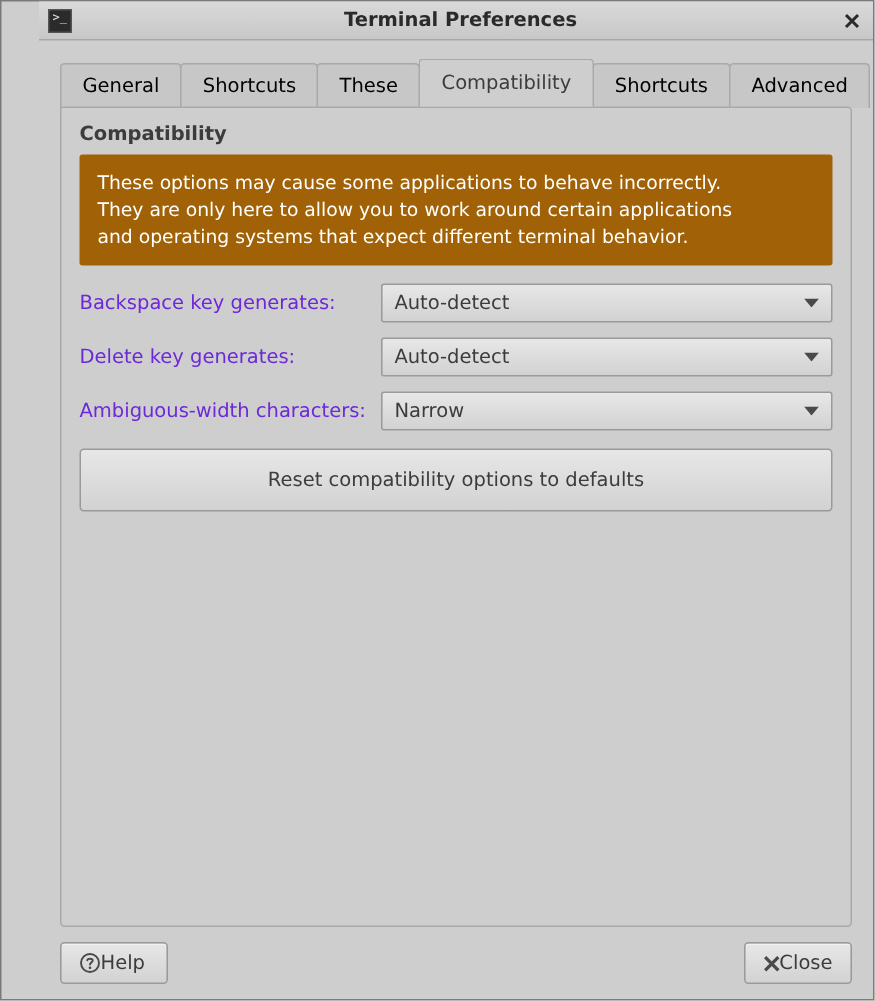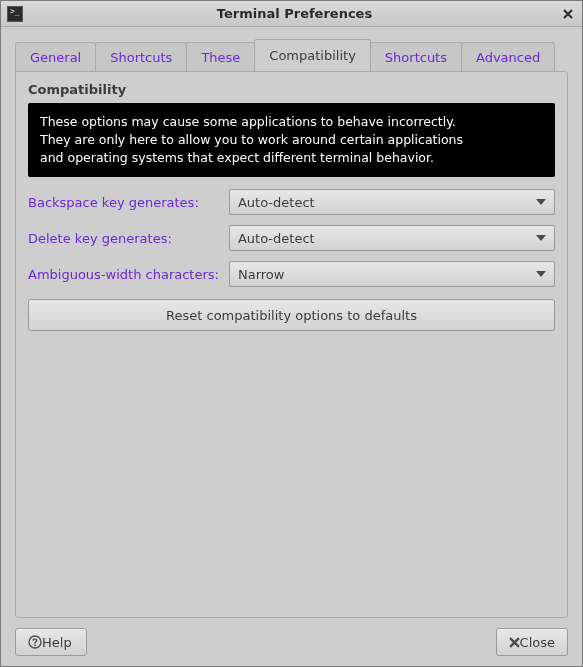--- a/index.html
+++ b/index.html
@@ -10,20 +10,21 @@
     font-size: 13px;
     color: #3c3c3c;
     background: #cecece;
   }
   .window {
     width: 583px; height: 667px;
     background: #cecece;
     border: 1px solid #7a7a7a;
     display: flex;
     flex-direction: column;
+    padding-left: 25px;
   }
   
   .titlebar {
     height: 26px;
     background: linear-gradient(to bottom, #d9d9d9, #c8c8c8);
     border-bottom: 1px solid #a8a8a8;
     display: flex;
     align-items: center;
     padding: 0 6px;
     position: relative;
@@ -76,21 +77,21 @@
     display: flex;
     align-items: flex-end;
     height: 32px;
     position: relative;
   }
   .tab {
     padding: 7px 14px 7px 14px;
     border: 1px solid #a9a9a9;
     border-bottom: none;
     background: #c7c7c7;
-    color: #6d28d9;
+    color: #000000;
     border-top-left-radius: 3px;
     border-top-right-radius: 3px;
     margin-right: -1px;
     font-size: 13px;
     cursor: pointer;
     position: relative;
     top: 1px;
   }
   .tab.active {
     background: #cecece;
@@ -111,21 +112,21 @@
     display: flex;
     flex-direction: column;
   }
   .section-title {
     font-weight: bold;
     color: #3c3c3c;
     margin-bottom: 6px;
     font-size: 13px;
   }
   .info-box {
-    background: #000000;
+    background: #a16207;
     color: #ffffff;
     border-radius: 2px;
     padding: 10px 12px;
     font-size: 12.5px;
     line-height: 1.45;
     margin-bottom: 12px;
   }
   .form-rows {
     display: grid;
     grid-template-columns: auto 1fr;
@@ -154,21 +155,21 @@
     flex: 1;
     font-size: 13px;
     color: #3c3c3c;
   }
   .combo-arrow {
     flex-shrink: 0;
   }
   .combo-arrow svg { display: block; }
 
   .reset-btn {
-    height: 32px;
+    height: 42px;
     border: 1px solid #9a9a9a;
     border-radius: 3px;
     background: linear-gradient(to bottom, #e7e7e7, #d2d2d2);
     display: flex;
     align-items: center;
     justify-content: center;
     font-size: 13px;
     color: #3c3c3c;
     cursor: pointer;
   }

